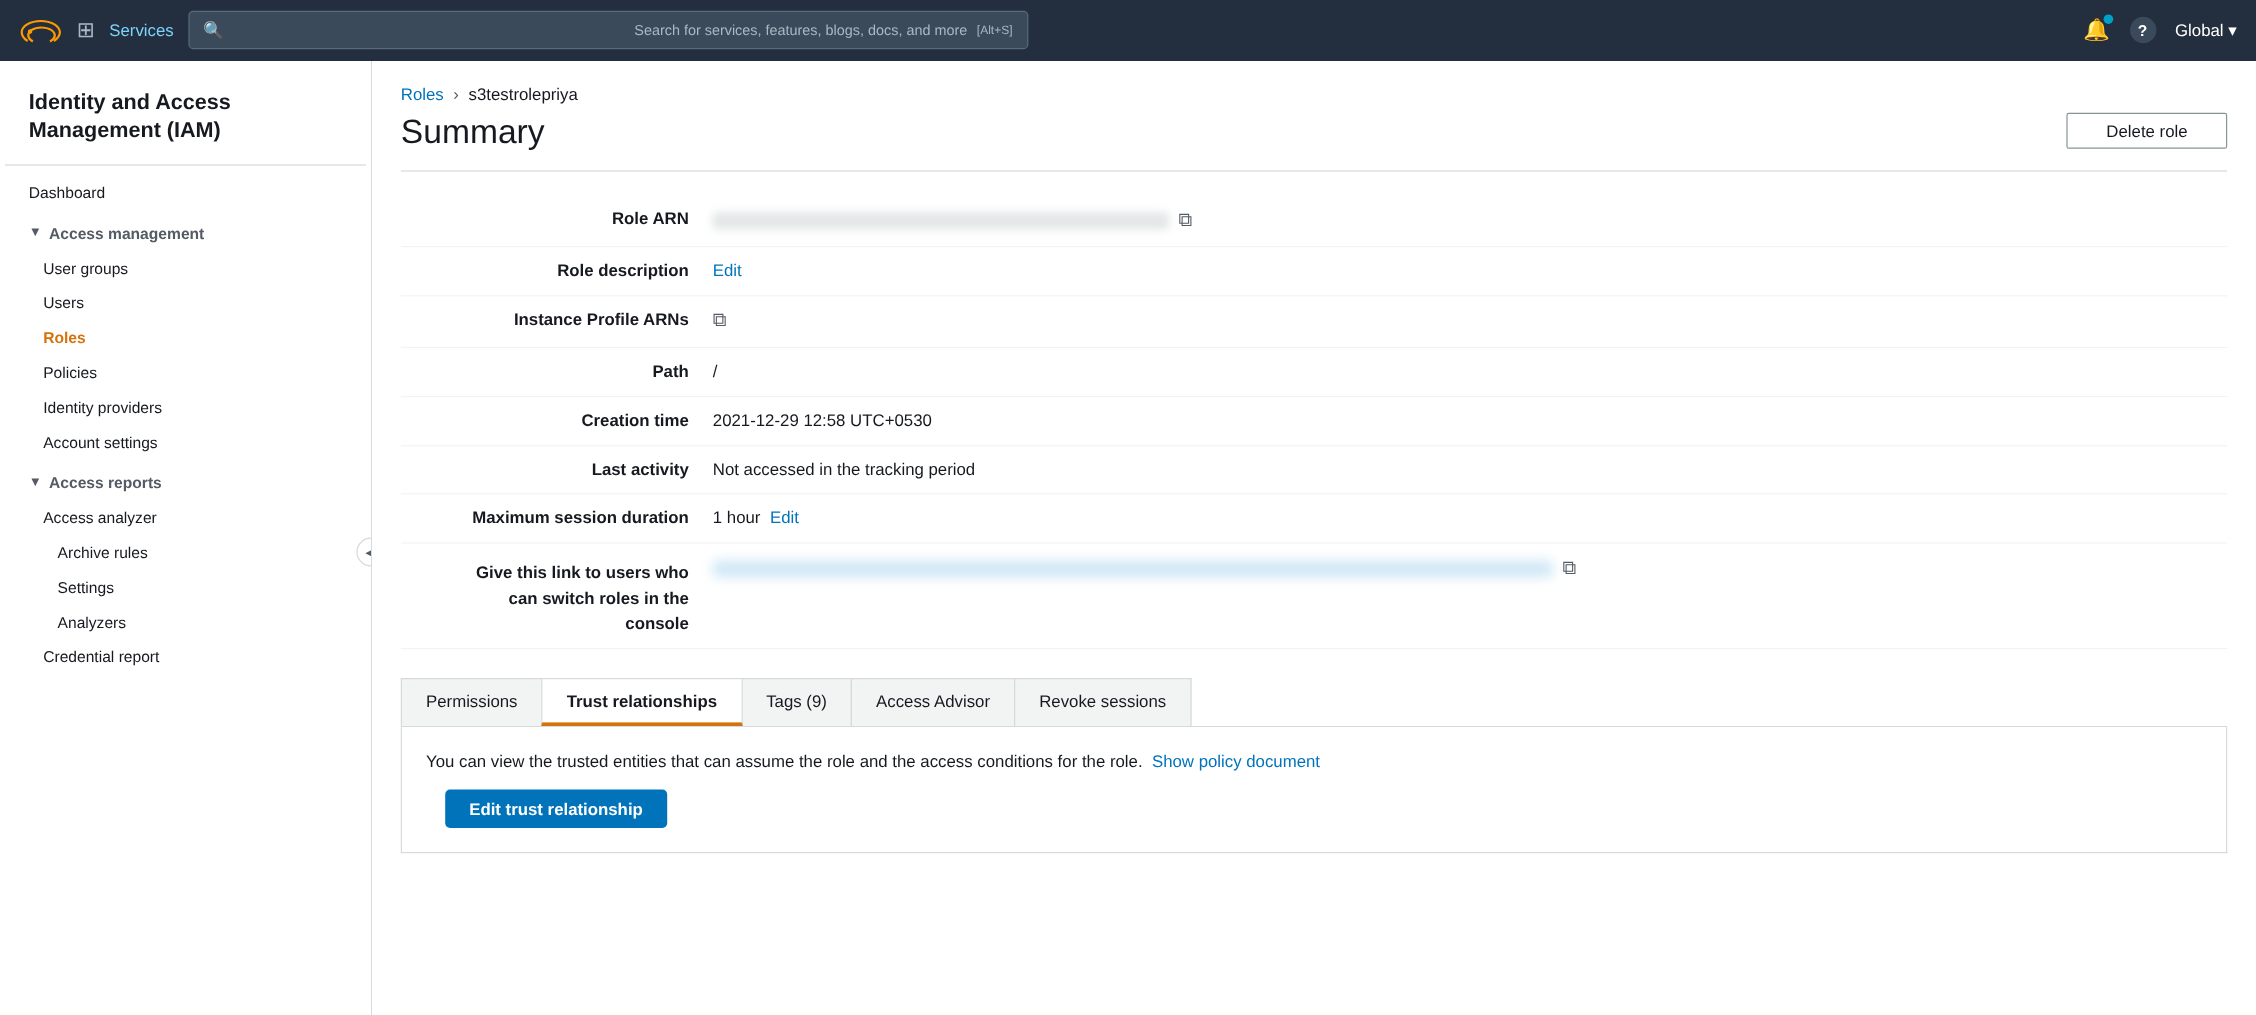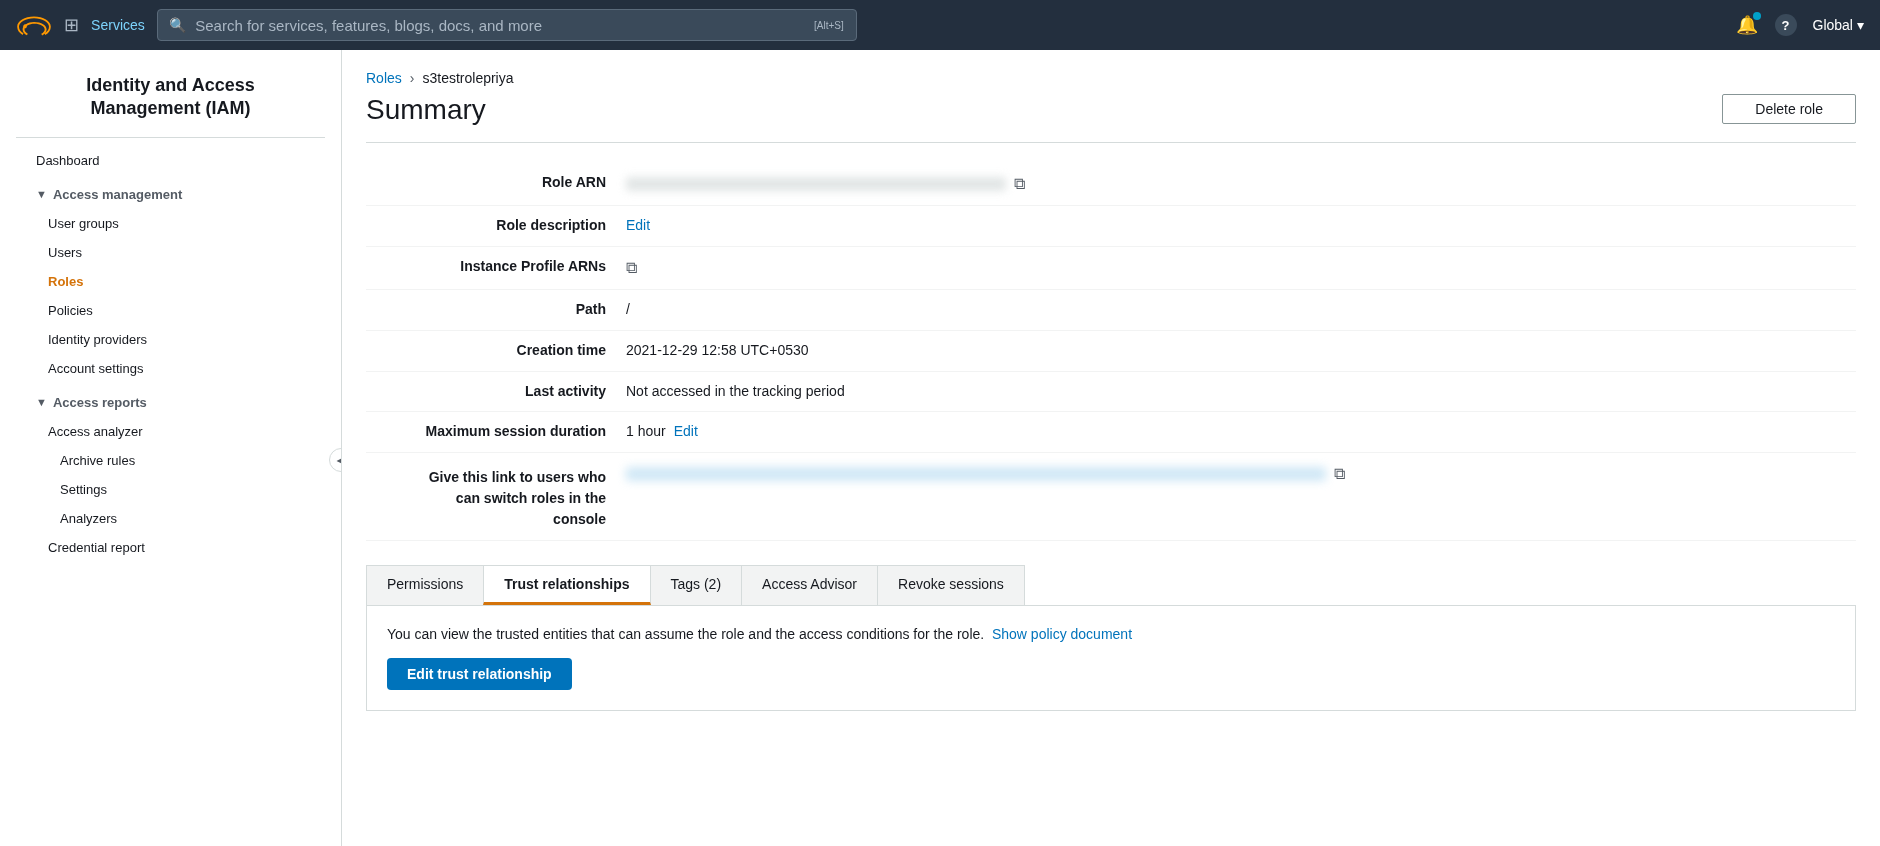--- a/index.html
+++ b/index.html
@@ -51,22 +51,23 @@
       border-radius: 4px;
       padding: 0 12px;
       height: 32px;
       gap: 8px;
     }
     .search-bar input {
       background: transparent;
       border: none;
       outline: none;
       color: #14b8a6;
-      font-size: 15px;
+      font-size: 12px;
       flex: 1;
+      text-align: right;
     }
     .search-bar input::placeholder { color: #aab7c4; }
     .search-shortcut {
       color: #aab7c4;
       font-size: 10px;
       white-space: nowrap;
     }
     .nav-icons {
       display: flex;
       align-items: center;
@@ -99,28 +100,27 @@
 
     
     .app-layout {
       display: flex;
       margin-top: 50px;
       min-height: calc(100vh - 50px);
     }
 
     
     .sidebar {
-      width: 342px;
+      width: 310px;
       background: white;
       border-right: 1px solid #d5dbdb;
-      padding: 16px 16px;
+      padding: 16px 4px;
       flex-shrink: 0;
       overflow-y: auto;
       position: relative;
-      text-align: center;
     }
     .sidebar-title {
       font-size: 18px;
       font-weight: 700;
       color: #16191f;
       padding: 8px 20px 16px;
       line-height: 1.3;
     }
     .sidebar-divider {
       height: 1px;
@@ -312,20 +312,21 @@
     }
     .btn-primary {
       padding: 8px 20px;
       background: #0073bb;
       color: white;
       border: none;
       border-radius: 4px;
       font-size: 14px;
       cursor: pointer;
       font-weight: 600;
+      margin-left: 16px;
     }
 
     
     .sidebar::-webkit-scrollbar { width: 6px; }
     .sidebar::-webkit-scrollbar-track { background: #f2f3f3; }
     .sidebar::-webkit-scrollbar-thumb { background: #879596; border-radius: 3px; }
   </style>
 </head>
 <body>
 
@@ -494,21 +495,21 @@
       </div>
 
       <div class="tabs-container">
         <div class="tab">
           <span>Permissions</span>
         </div>
         <div class="tab active">
           <span>Trust relationships</span>
         </div>
         <div class="tab">
-          <span>Tags (2)</span>
+          <span>Tags (9)</span>
         </div>
         <div class="tab">
           <span>Access Advisor</span>
         </div>
         <div class="tab">
           <span>Revoke sessions</span>
         </div>
       </div>
 
       <div class="tab-content">

